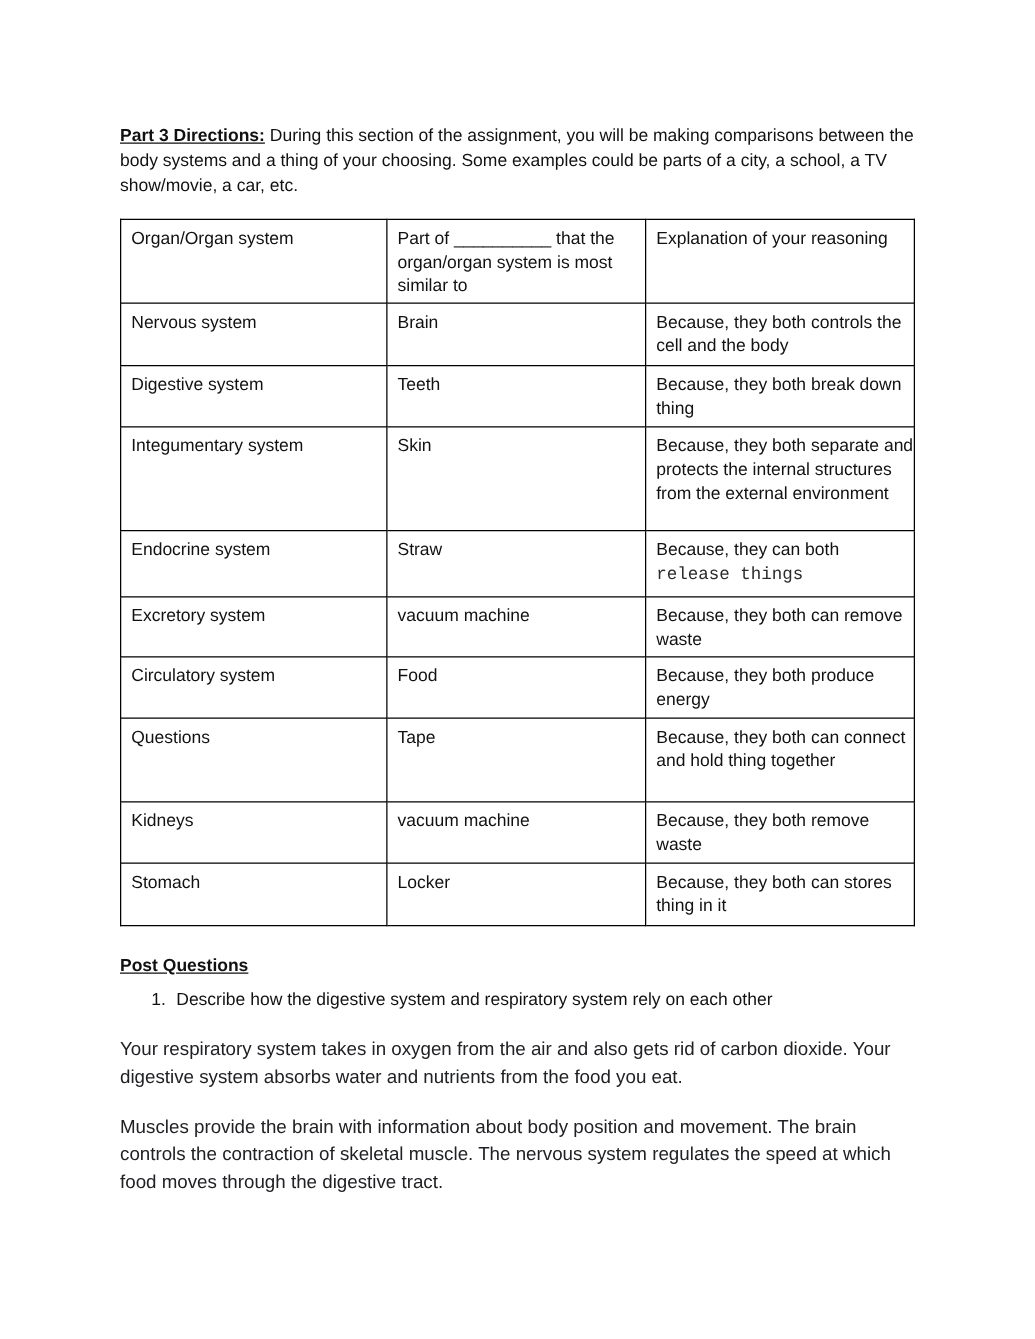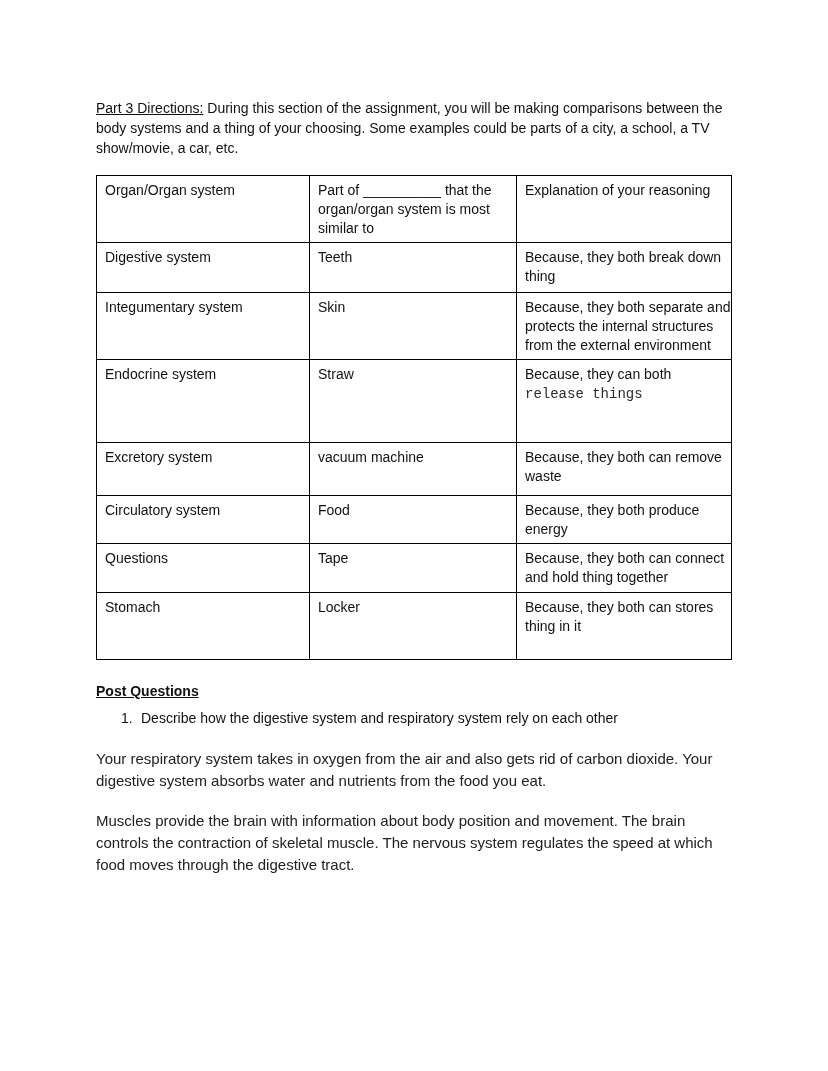--- a/index.html
+++ b/index.html
@@ -17,21 +17,21 @@
     font-family: "Liberation Sans", sans-serif;
     font-size: 14px;
     color: #111111;
     overflow: hidden;
   }
   .directions {
     margin: 0 0 17px 0;
     line-height: 20px;
   }
   .bold-underline {
-    font-weight: normal;
+    font-weight: bold;
     text-decoration: underline;
   }
   table.comparison {
     border-collapse: collapse;
     table-layout: fixed;
     width: 635px;
     margin: 0 0 21px 0;
   }
   table.comparison col.c1 { width: 213px; }
   table.comparison col.c2 { width: 207px; }
@@ -103,20 +103,25 @@
       </colgroup>
     <thead>
       <tr>
         <th>Organ/Organ system</th>
         <th>Part of __________ that the organ/organ system is most similar to</th>
         <th>Explanation of your reasoning</th>
       </tr>
     </thead>
     <tbody>
       <tr>
+        <td>Nervous system</td>
+        <td>Brain</td>
+        <td>Because, they both controls the cell and the body</td>
+      </tr>
+      <tr>
         <td>Digestive system</td>
         <td>Teeth</td>
         <td>Because, they both break down thing</td>
       </tr>
       <tr>
         <td>Integumentary system</td>
         <td>Skin</td>
         <td>Because, they both separate and protects the internal structures from the external environment</td>
       </tr>
       <tr>
@@ -133,20 +138,25 @@
         <td>Circulatory system</td>
         <td>Food</td>
         <td>Because, they both produce energy</td>
       </tr>
       <tr>
         <td>Questions</td>
         <td>Tape</td>
         <td>Because, they both can connect and hold thing together</td>
       </tr>
       <tr>
+        <td>Kidneys</td>
+        <td>vacuum machine</td>
+        <td>Because, they both remove waste</td>
+      </tr>
+      <tr>
         <td>Stomach</td>
         <td>Locker</td>
         <td>Because, they both can stores thing in it</td>
       </tr>
     </tbody>
   </table>
 
   <h3 class="post-heading">Post Questions</h3>
 
   <p class="question"><span class="q-num">1.</span><span>Describe how the digestive system and respiratory system rely on each other</span></p>

